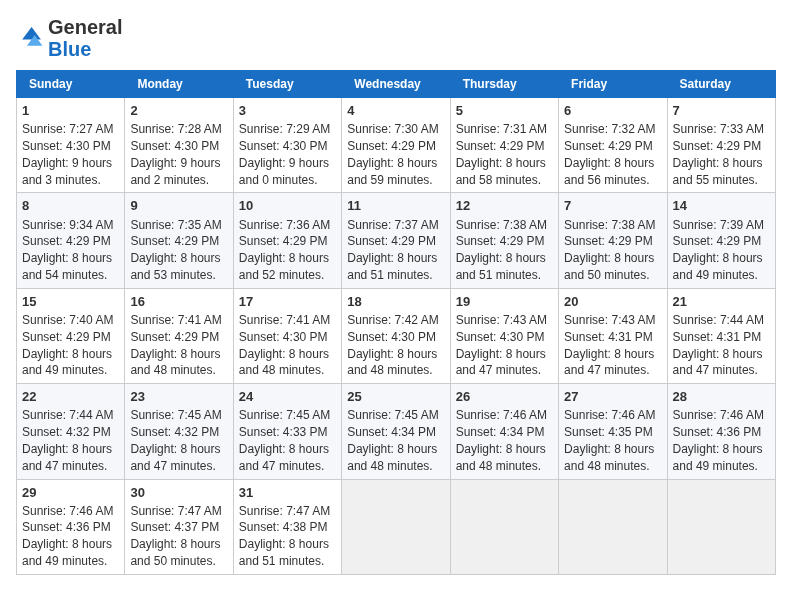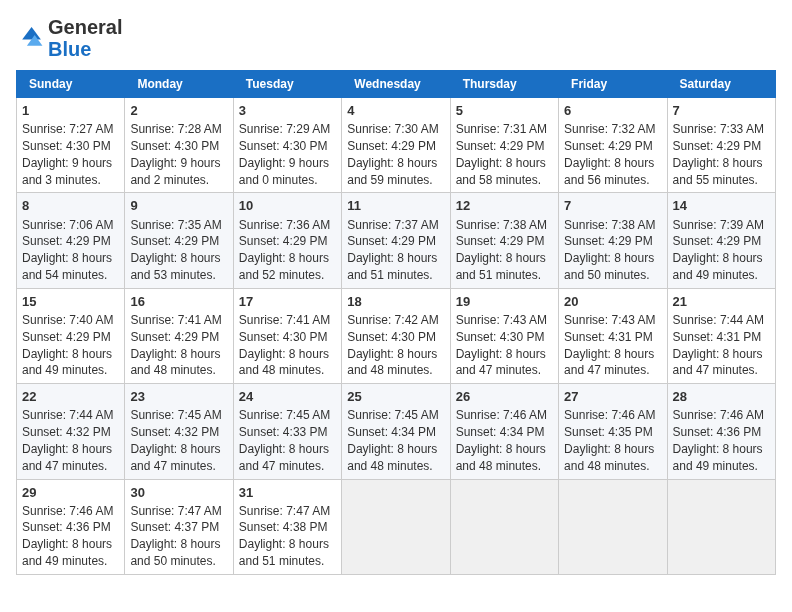--- a/index.html
+++ b/index.html
@@ -138,21 +138,21 @@
         <td><span class="day-num">6</span><span class="day-info" style="white-space: pre-line;">Sunrise: 7:32 AM
 Sunset: 4:29 PM
 Daylight: 8 hours
 and 56 minutes.</span></td>
         <td><span class="day-num">7</span><span class="day-info" style="white-space: pre-line;">Sunrise: 7:33 AM
 Sunset: 4:29 PM
 Daylight: 8 hours
 and 55 minutes.</span></td>
       </tr>
       <tr>
-        <td><span class="day-num">8</span><span class="day-info" style="white-space: pre-line;">Sunrise: 7:06 AM
+        <td><span class="day-num">8</span><span class="day-info" style="white-space: pre-line;">Sunrise: 9:34 AM
 Sunset: 4:29 PM
 Daylight: 8 hours
 and 54 minutes.</span></td>
         <td><span class="day-num">9</span><span class="day-info" style="white-space: pre-line;">Sunrise: 7:35 AM
 Sunset: 4:29 PM
 Daylight: 8 hours
 and 53 minutes.</span></td>
         <td><span class="day-num">10</span><span class="day-info" style="white-space: pre-line;">Sunrise: 7:36 AM
 Sunset: 4:29 PM
 Daylight: 8 hours

